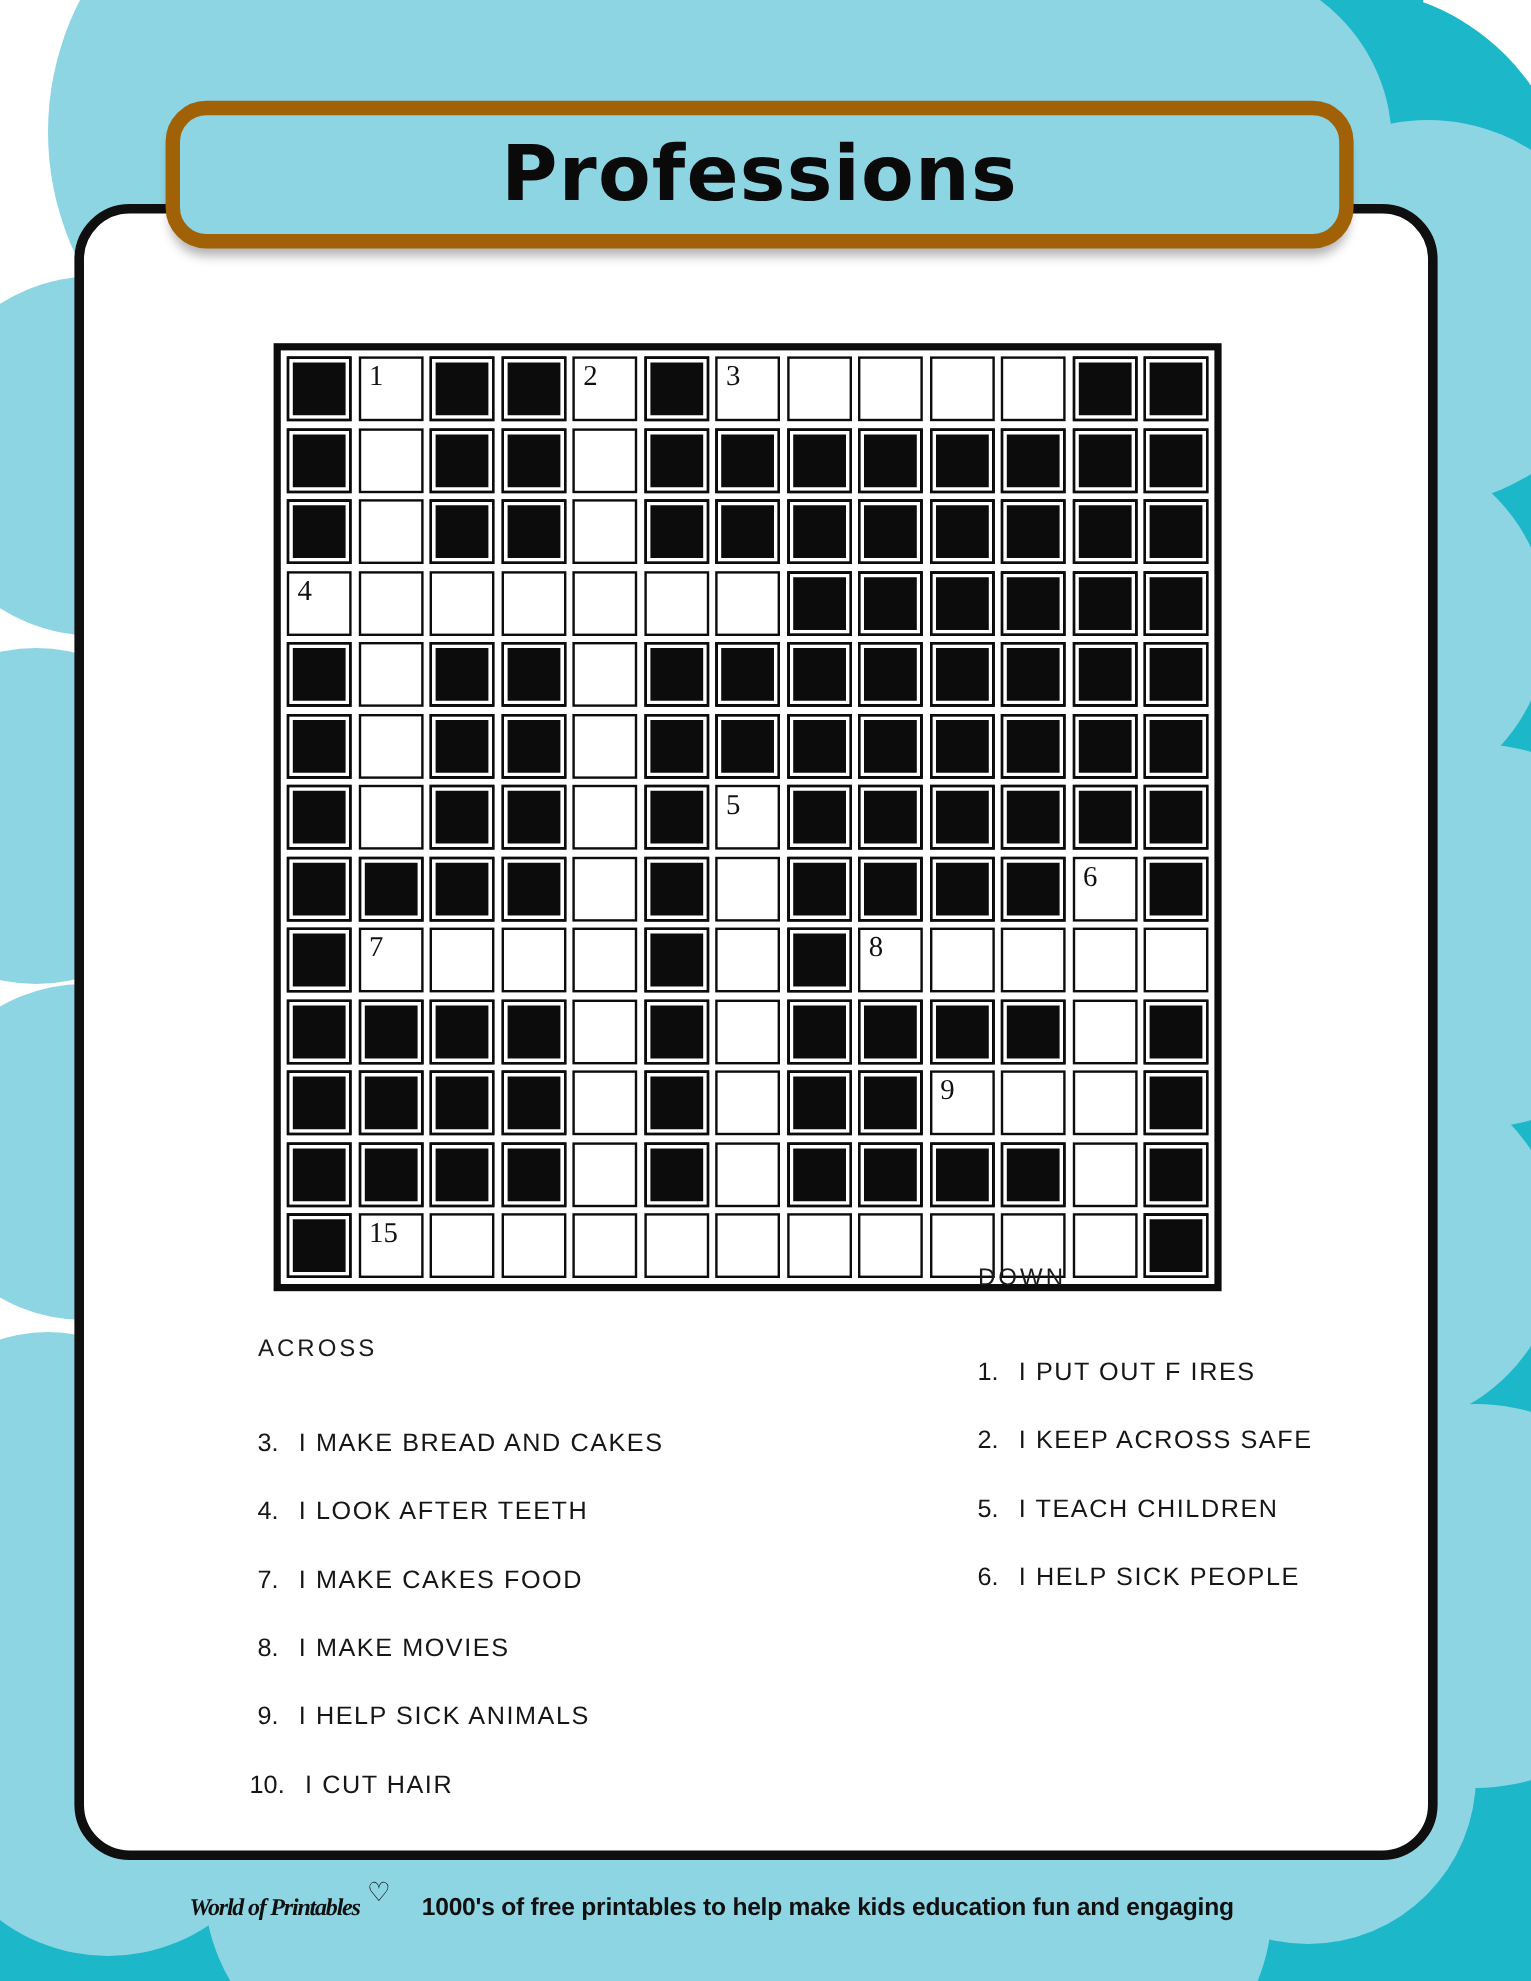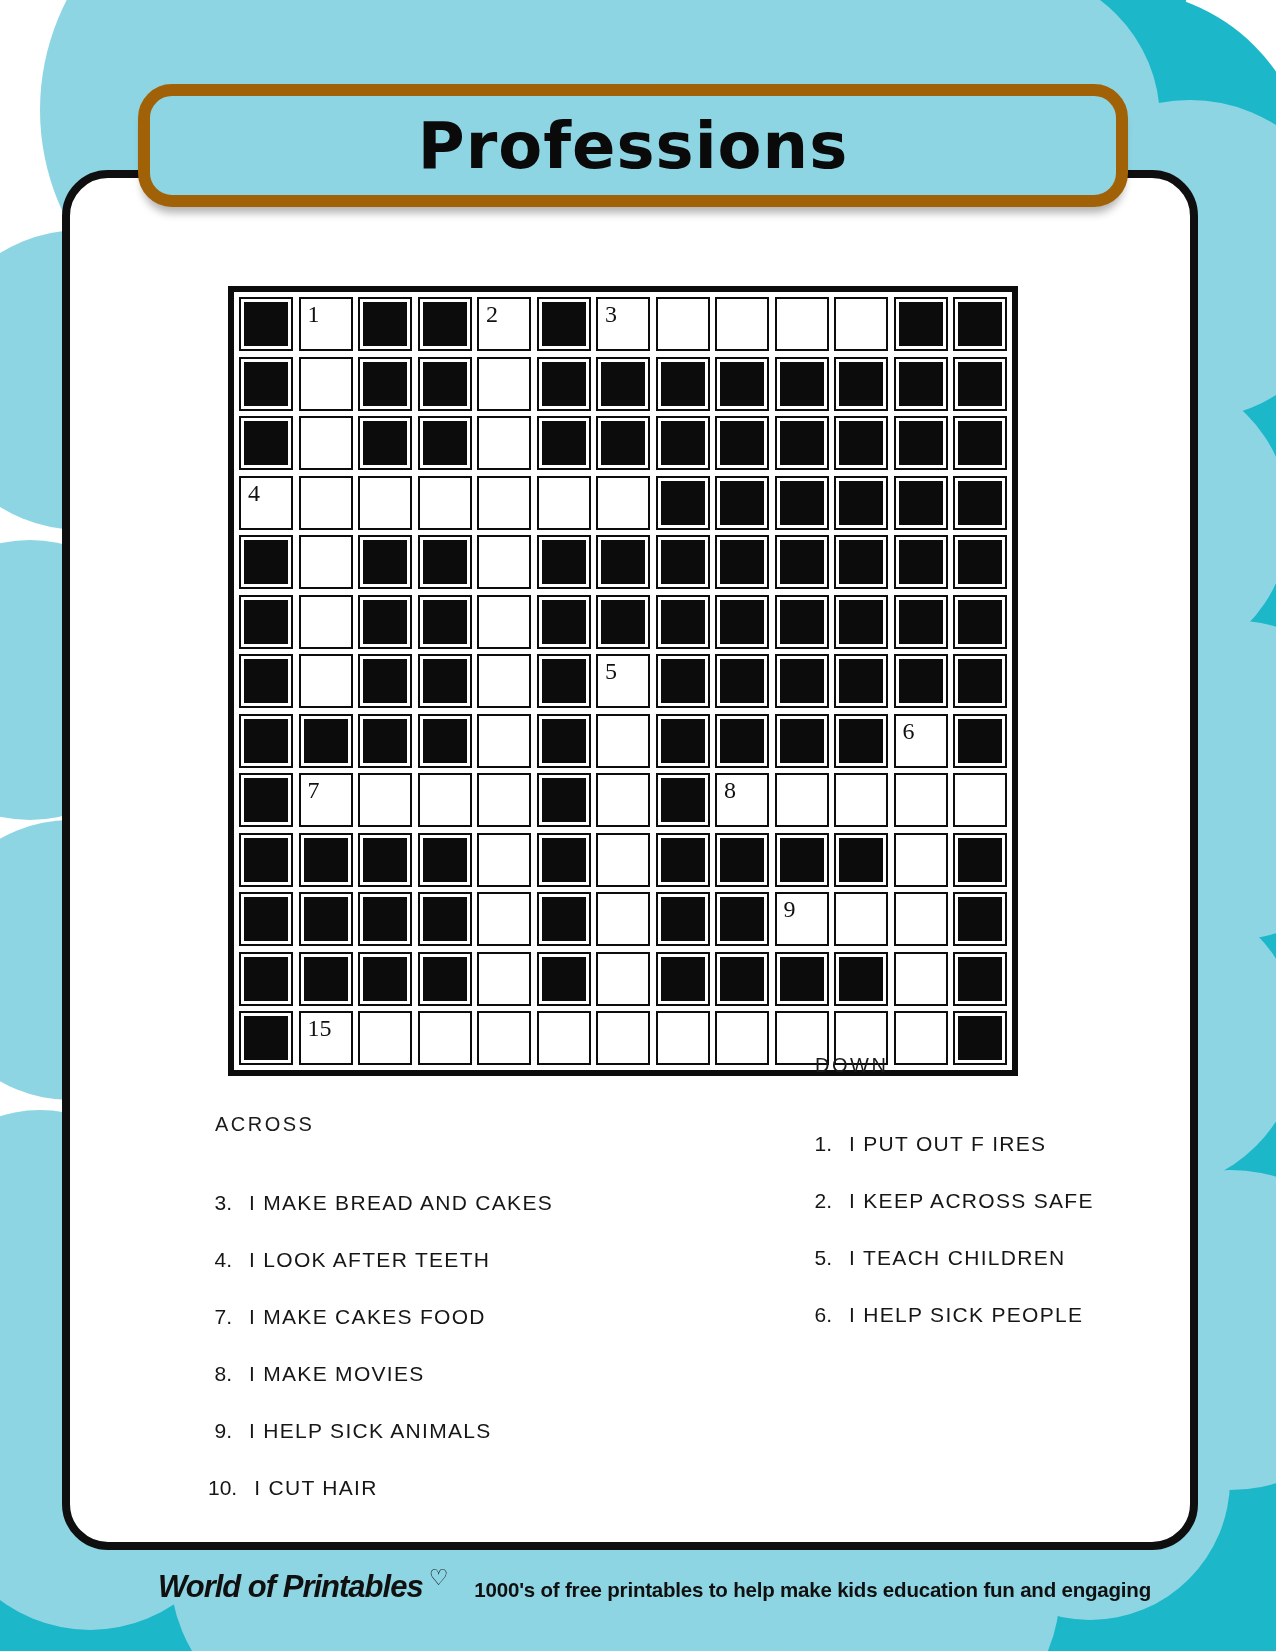--- a/index.html
+++ b/index.html
@@ -98,23 +98,23 @@
   }
 
   .footer {
     position: absolute;
     left: 158px; top: 1566px;
     width: 1000px; height: 52px;
     display: flex; align-items: baseline;
     z-index: 2; color: #101010;
   }
   .brand {
-    font-family: Liberation Sans, sans-serif;
+    font-family: Liberation Serif, serif;
     font-style: italic; font-weight: 700;
-    font-size: 31px; letter-spacing: -1px;
+    font-size: 20px; letter-spacing: -1px;
     white-space: nowrap;
   }
   .heart {
     font-size: 22px; margin-left: 6px;
     transform: translateY(-12px);
     display: inline-block;
   }
   .tagline {
     font-family: "Liberation Sans", sans-serif;
     font-weight: 700; font-size: 20.5px;

